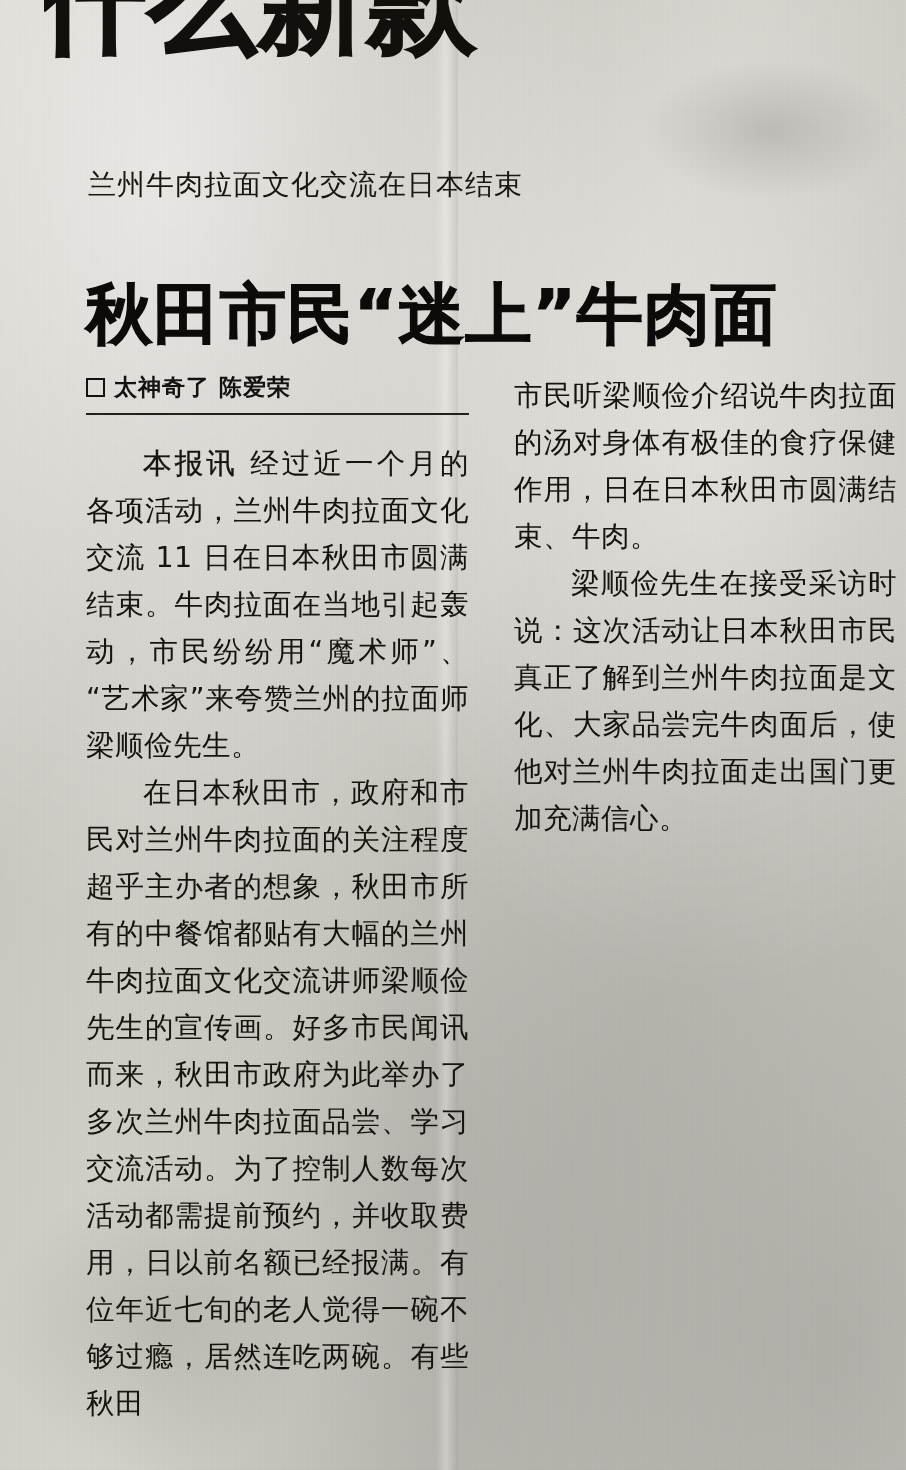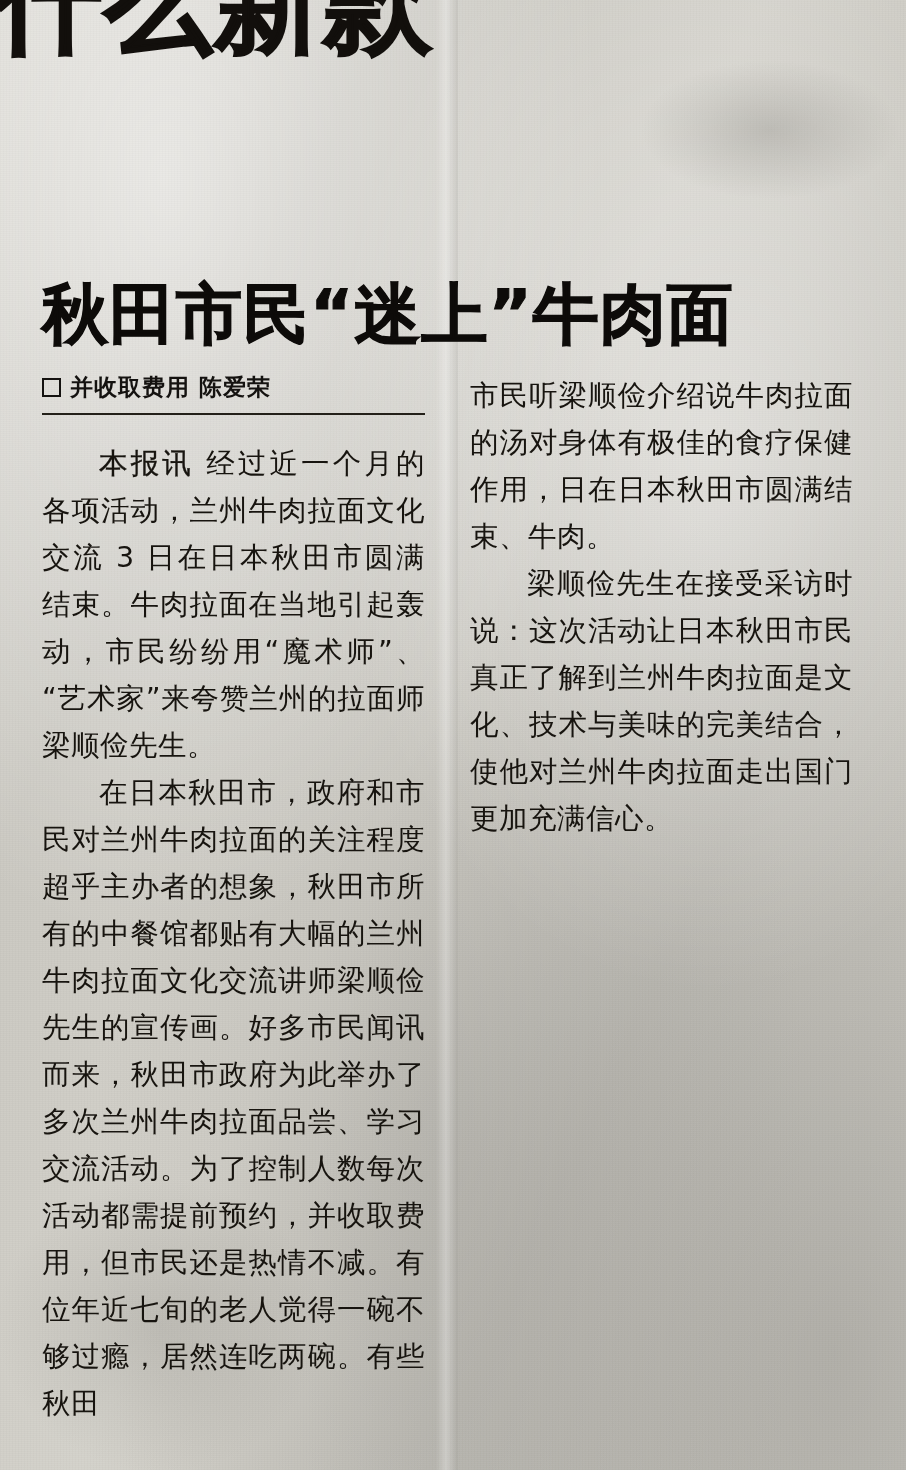--- a/index.html
+++ b/index.html
@@ -37,20 +37,21 @@
   }
   .smudge {
     position: absolute;
     pointer-events: none;
   }
 
   .content {
     position: absolute;
     inset: 0;
     color: #15130f;
+    margin-left: 44px;
   }
 
   
   .masthead {
     position: absolute;
     left: 0;
     top: -52px;
     width: 906px;
     height: 120px;
     overflow: hidden;
@@ -159,34 +160,35 @@
 <div class="smudge" style="left:640px;top:60px;width:260px;height:140px;background:radial-gradient(ellipse at center, rgba(120,118,112,.28) 0%, rgba(120,118,112,0) 70%);"></div>
 <div class="smudge" style="left:0px;top:1180px;width:320px;height:290px;background:radial-gradient(ellipse at center, rgba(130,128,122,.25) 0%, rgba(130,128,122,0) 72%);"></div>
 <div class="smudge" style="left:436px;top:0px;width:22px;height:1470px;background:linear-gradient(90deg, rgba(255,255,255,0) 0%, rgba(255,255,255,.30) 45%, rgba(140,138,132,.18) 100%);"></div>
 
 <div class="content">
 
   <div class="masthead">
     <div class="mh-text">什么新款</div>
   </div>
 
+  <div class="shoulder">兰州牛肉拉面文化交流在日本结束</div>
 
   <h1 class="headline">秋田市民“迷上”牛肉面</h1>
 
   <div class="byline-wrap">
     <div class="byline">
       <span class="sq"></span>
-      <span>并收取费用  陈爱荣</span>
+      <span>太神奇了  陈爱荣</span>
     </div>
     <div class="byline-rule"></div>
   </div>
 
   <div class="col col-left">
-    <p class="indent"><b>本报讯</b><span> 经过近一个月的各项活动，兰州牛肉拉面文化交流 3 日在日本秋田市圆满结束。牛肉拉面在当地引起轰动，市民纷纷用“魔术师”、“艺术家”来夸赞兰州的拉面师梁顺俭先生。</span></p>
-    <p class="indent">在日本秋田市，政府和市民对兰州牛肉拉面的关注程度超乎主办者的想象，秋田市所有的中餐馆都贴有大幅的兰州牛肉拉面文化交流讲师梁顺俭先生的宣传画。好多市民闻讯而来，秋田市政府为此举办了多次兰州牛肉拉面品尝、学习交流活动。为了控制人数每次活动都需提前预约，并收取费用，但市民还是热情不减。有位年近七旬的老人觉得一碗不够过瘾，居然连吃两碗。有些秋田</p>
+    <p class="indent"><b>本报讯</b><span> 经过近一个月的各项活动，兰州牛肉拉面文化交流 11 日在日本秋田市圆满结束。牛肉拉面在当地引起轰动，市民纷纷用“魔术师”、“艺术家”来夸赞兰州的拉面师梁顺俭先生。</span></p>
+    <p class="indent">在日本秋田市，政府和市民对兰州牛肉拉面的关注程度超乎主办者的想象，秋田市所有的中餐馆都贴有大幅的兰州牛肉拉面文化交流讲师梁顺俭先生的宣传画。好多市民闻讯而来，秋田市政府为此举办了多次兰州牛肉拉面品尝、学习交流活动。为了控制人数每次活动都需提前预约，并收取费用，日以前名额已经报满。有位年近七旬的老人觉得一碗不够过瘾，居然连吃两碗。有些秋田</p>
   </div>
 
   <div class="col col-right">
     <p>市民听梁顺俭介绍说牛肉拉面的汤对身体有极佳的食疗保健作用，日在日本秋田市圆满结束、牛肉。</p>
-    <p class="indent">梁顺俭先生在接受采访时说：这次活动让日本秋田市民真正了解到兰州牛肉拉面是文化、技术与美味的完美结合，使他对兰州牛肉拉面走出国门更加充满信心。</p>
+    <p class="indent">梁顺俭先生在接受采访时说：这次活动让日本秋田市民真正了解到兰州牛肉拉面是文化、大家品尝完牛肉面后，使他对兰州牛肉拉面走出国门更加充满信心。</p>
   </div>
 
 </div>
 
 </body></html>

